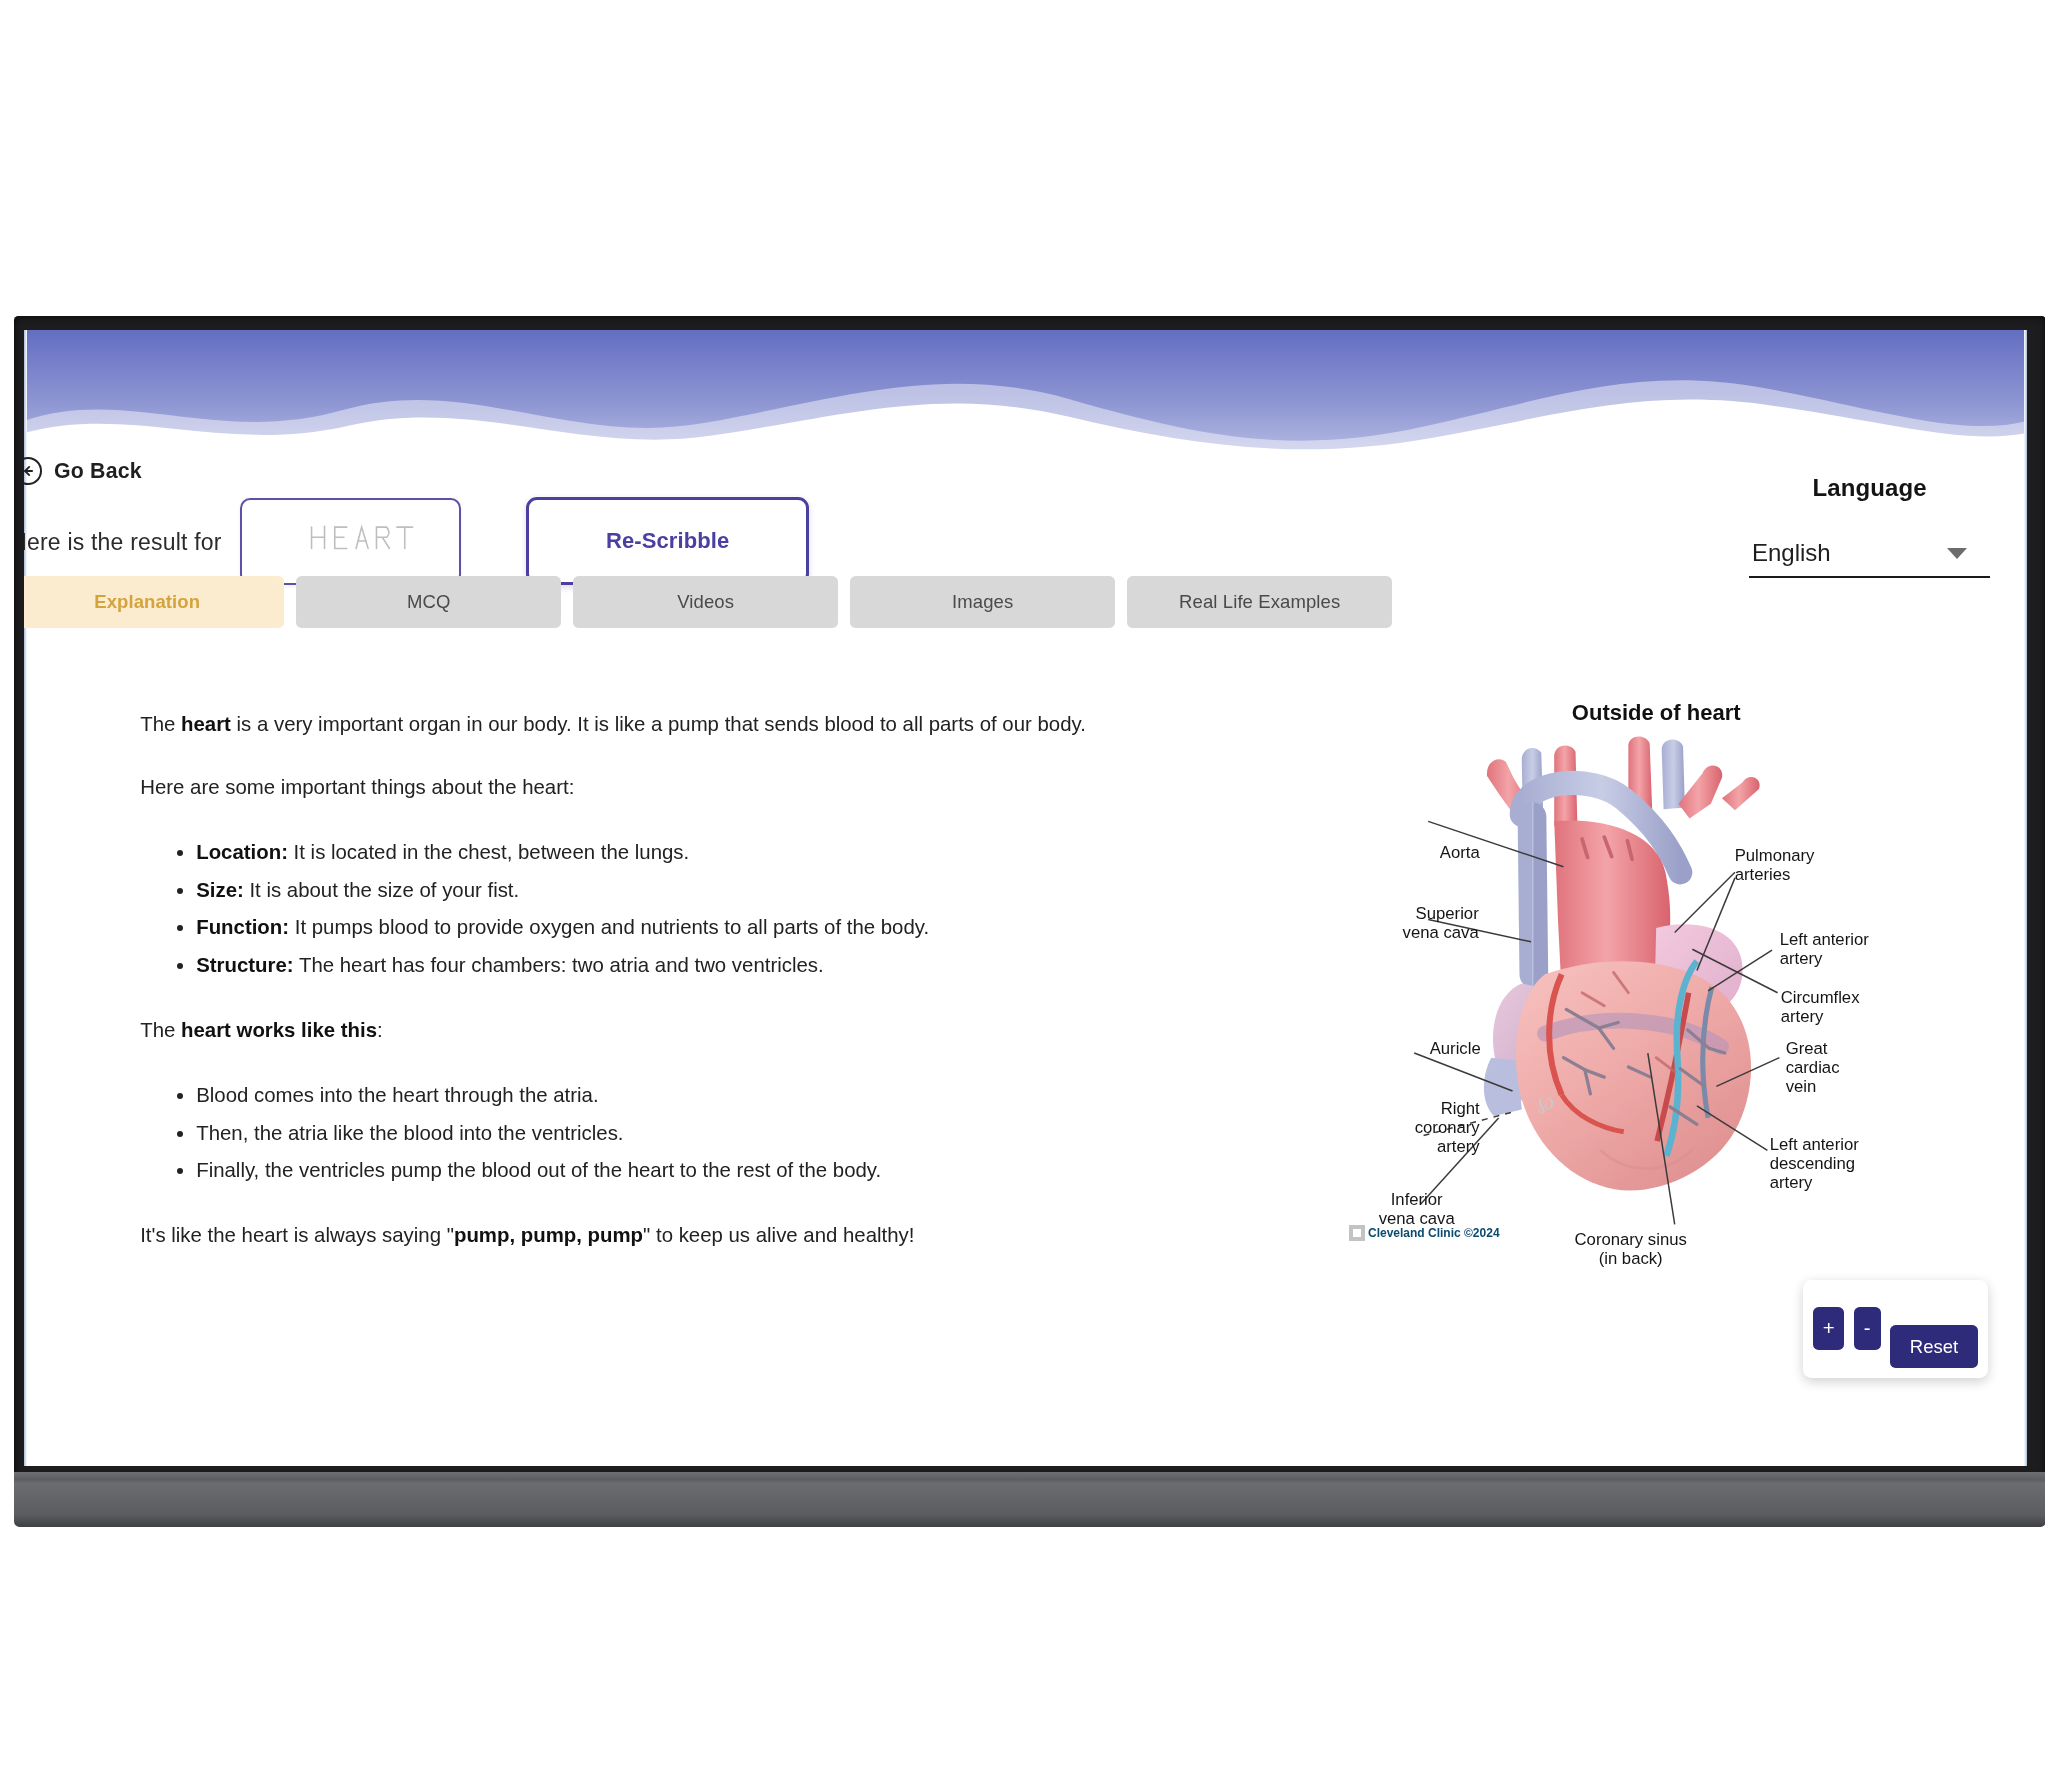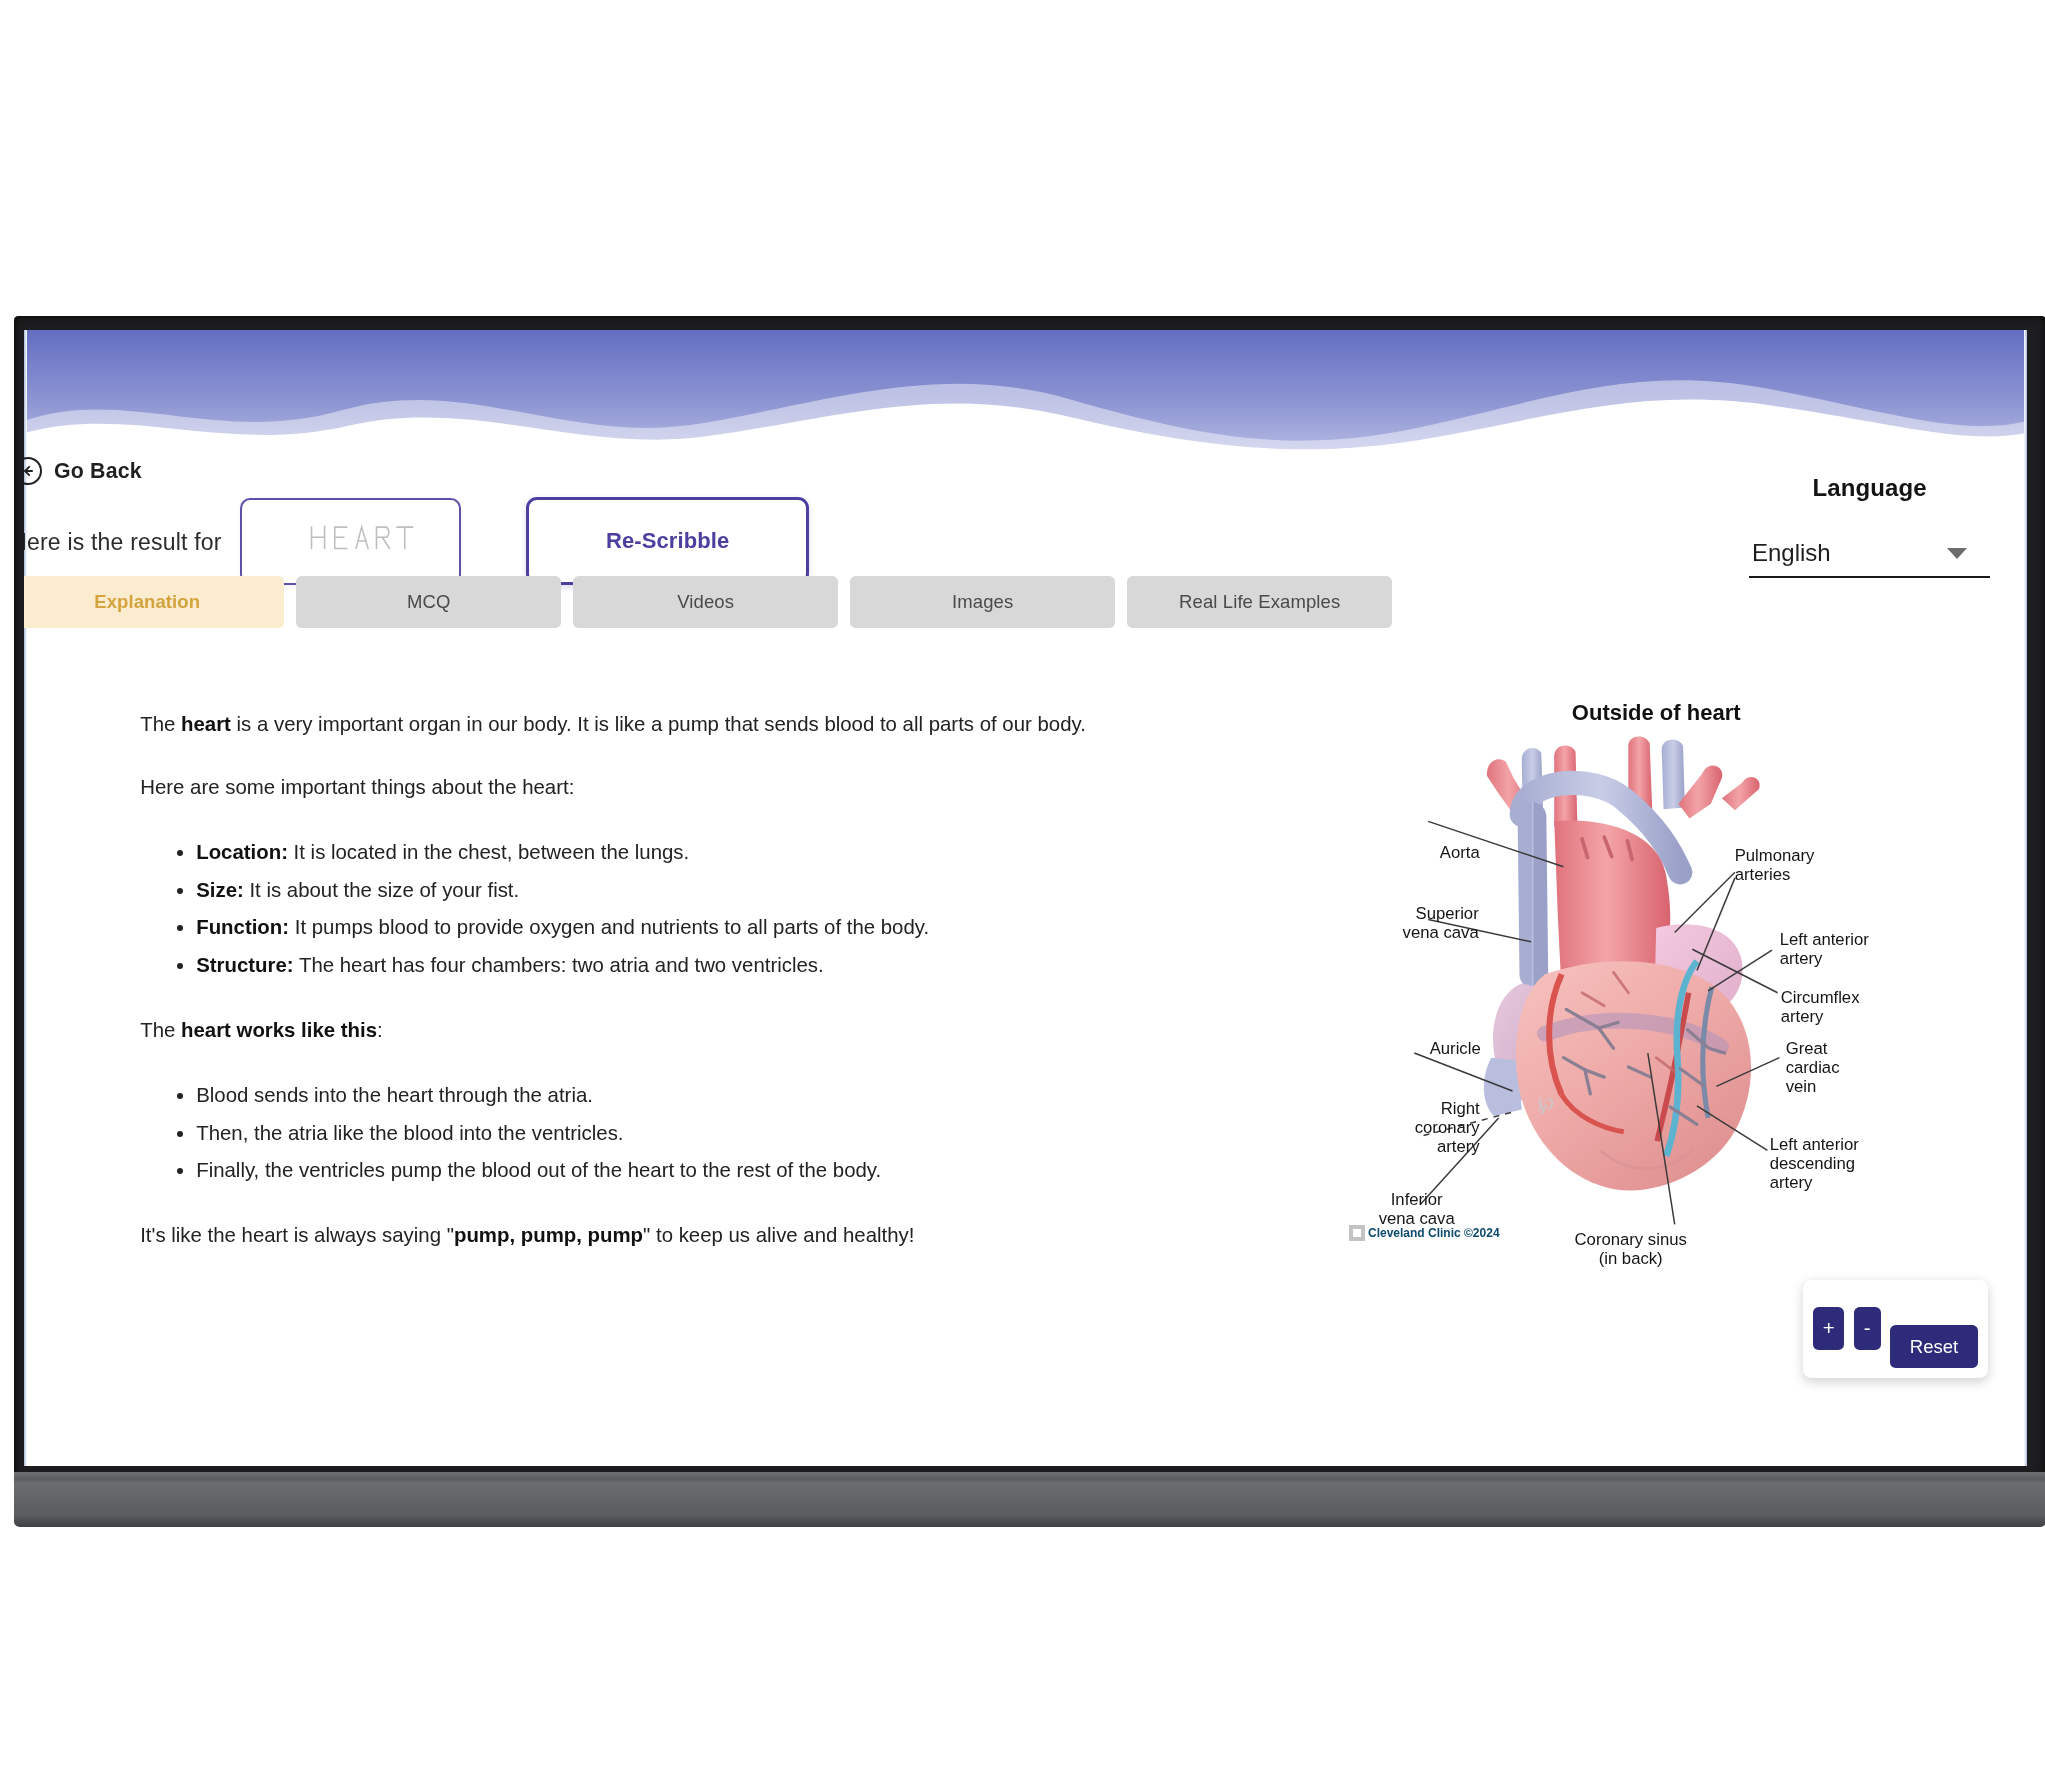--- a/index.html
+++ b/index.html
@@ -187,21 +187,21 @@
             <ul>
               <li><b>Location:</b><span> It is located in the chest, between the lungs.</span></li>
               <li><b>Size:</b><span> It is about the size of your fist.</span></li>
               <li><b>Function:</b><span> It pumps blood to provide oxygen and nutrients to all parts of the body.</span></li>
               <li><b>Structure:</b><span> The heart has four chambers: two atria and two ventricles.</span></li>
             </ul>
 
             <p class="nojust"><span>The </span><b>heart works like this</b><span>:</span></p>
 
             <ul>
-              <li>Blood sends into the heart through the atria.</li>
+              <li>Blood comes into the heart through the atria.</li>
               <li>Then, the atria like the blood into the ventricles.</li>
               <li>Finally, the ventricles pump the blood out of the heart to the rest of the body.</li>
             </ul>
 
             <p class="nojust"><span>It's like the heart is always saying "</span><b>pump, pump, pump</b><span>" to keep us alive and healthy!</span></p>
           </div>
 
           <div id="figcol">
             <div id="fig-title">Outside of heart</div>
 

